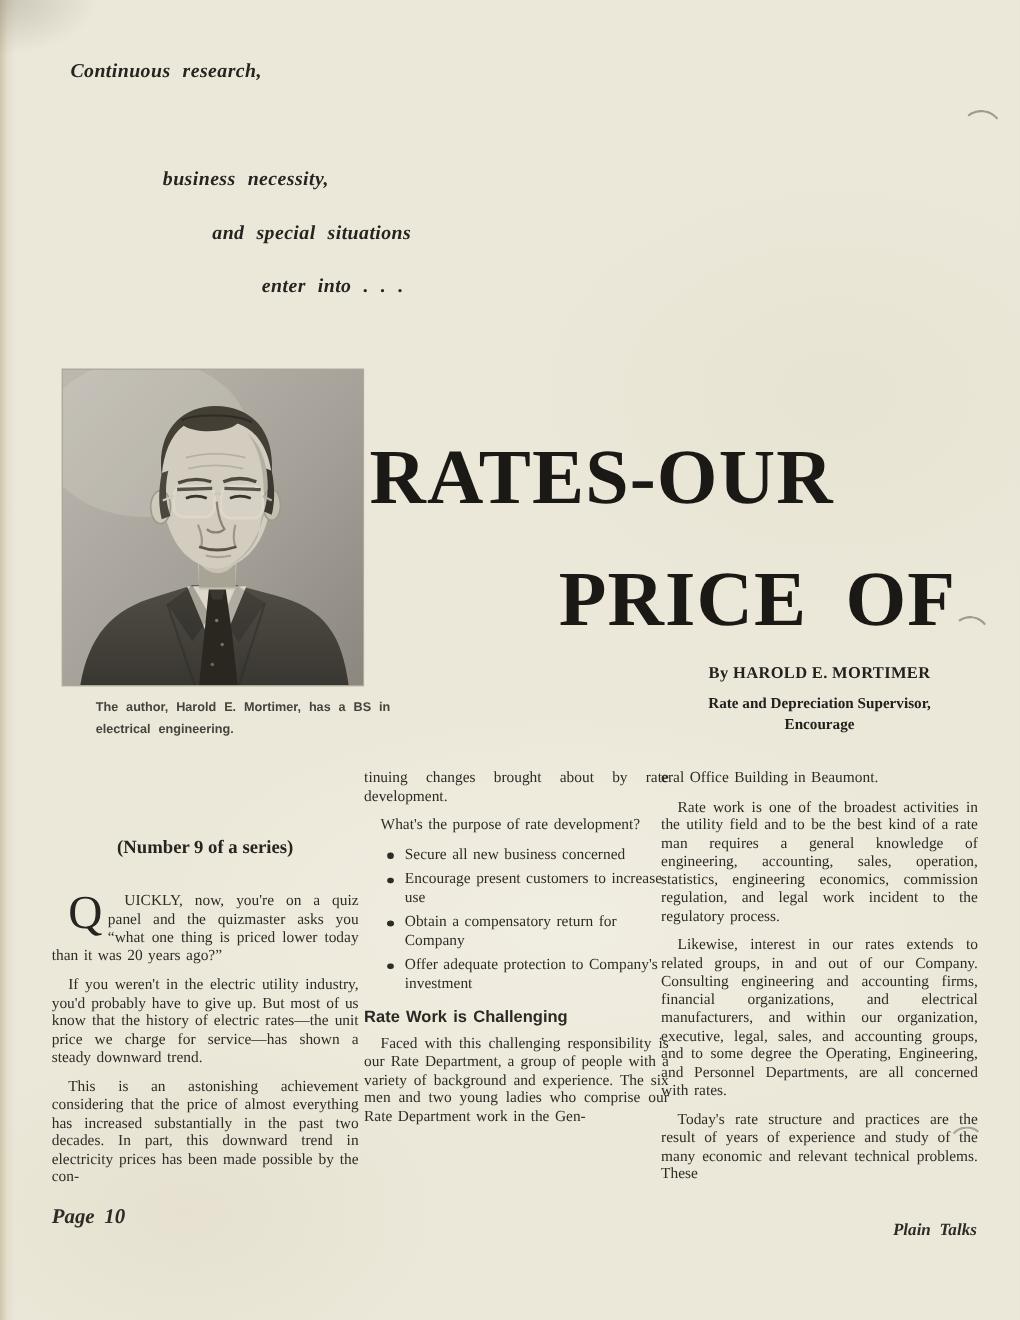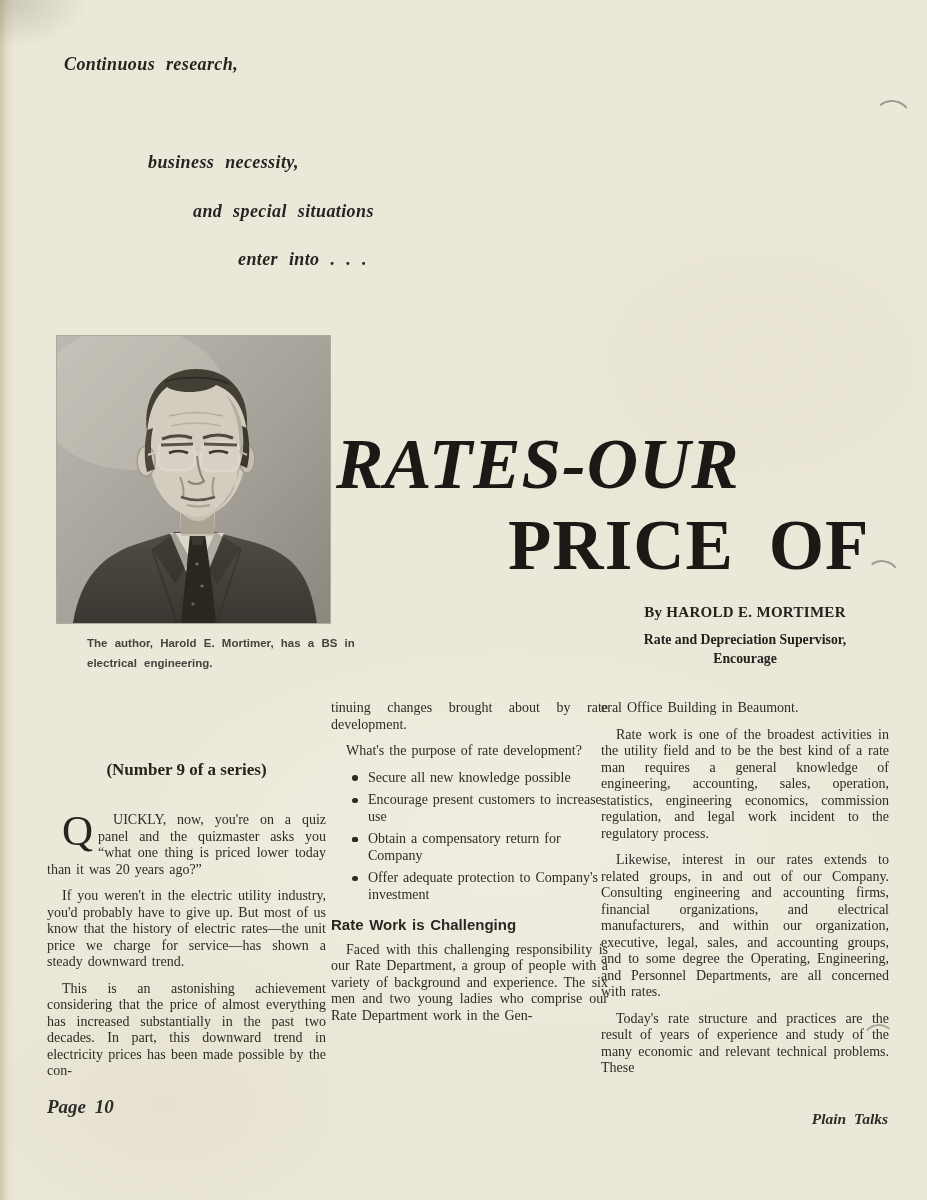--- a/index.html
+++ b/index.html
@@ -59,21 +59,21 @@
     font-family:"Liberation Sans", sans-serif;font-weight:bold;
     font-size:11.5px;line-height:1.75;word-spacing:4px;color:#45433e;margin-left:30px;
   }
 
   
   .title-line{
     position:absolute;font-weight:bold;color:#1b1915;
     font-size:71px;letter-spacing:1px;white-space:nowrap;
     font-family:"Liberation Serif", serif;
   }
-  .tl1{left:336px;top:424px;font-style:italic;}
+  .tl1{left:336px;top:394px;}
   .tl2{left:508px;top:505px;word-spacing:16px;}
 
   
   .byline{
     position:absolute;left:598px;top:604px;width:294px;text-align:center;
     font-weight:bold;color:#23211d;
   }
   .byline-author{font-size:15px;letter-spacing:0.3px;}
   .byline-role{font-size:13.8px;margin-top:10px;line-height:1.35;}
 
@@ -223,21 +223,21 @@
   <div class="bodytext col1">
     <p class="dropcap-para"><span class="dropcap">Q</span><span>UICKLY, now, you're on a quiz panel and the quizmaster asks you “what one thing is priced lower today than it was 20 years ago?”</span></p>
     <p>If you weren't in the electric utility industry, you'd probably have to give up. But most of us know that the history of electric rates—the unit price we charge for service—has shown a steady downward trend.</p>
     <p>This is an astonishing achievement considering that the price of almost everything has increased substantially in the past two decades. In part, this downward trend in electricity prices has been made possible by the con-</p>
   </div>
 
   <div class="bodytext col2">
     <p class="noindent">tinuing changes brought about by rate development.</p>
     <p>What's the purpose of rate development?</p>
     <ul class="bullets">
-      <li><span class="dot"></span><span>Secure all new knowledge possible</span></li>
+      <li><span class="dot"></span><span>Secure all new business concerned</span></li>
       <li><span class="dot"></span><span>Encourage present customers to increase use</span></li>
       <li><span class="dot"></span></li>
       <li><span class="dot"></span><span>Obtain a compensatory return for Company</span></li>
       <li><span class="dot"></span><span>Offer adequate protection to Company's investment</span></li>
     </ul>
     <div class="subhead">Rate Work is Challenging</div>
     <p>Faced with this challenging responsibility is our Rate Department, a group of people with a variety of background and experience. The six men and two young ladies who comprise our Rate Department work in the Gen-</p>
   </div>
 
   <div class="bodytext col3">

